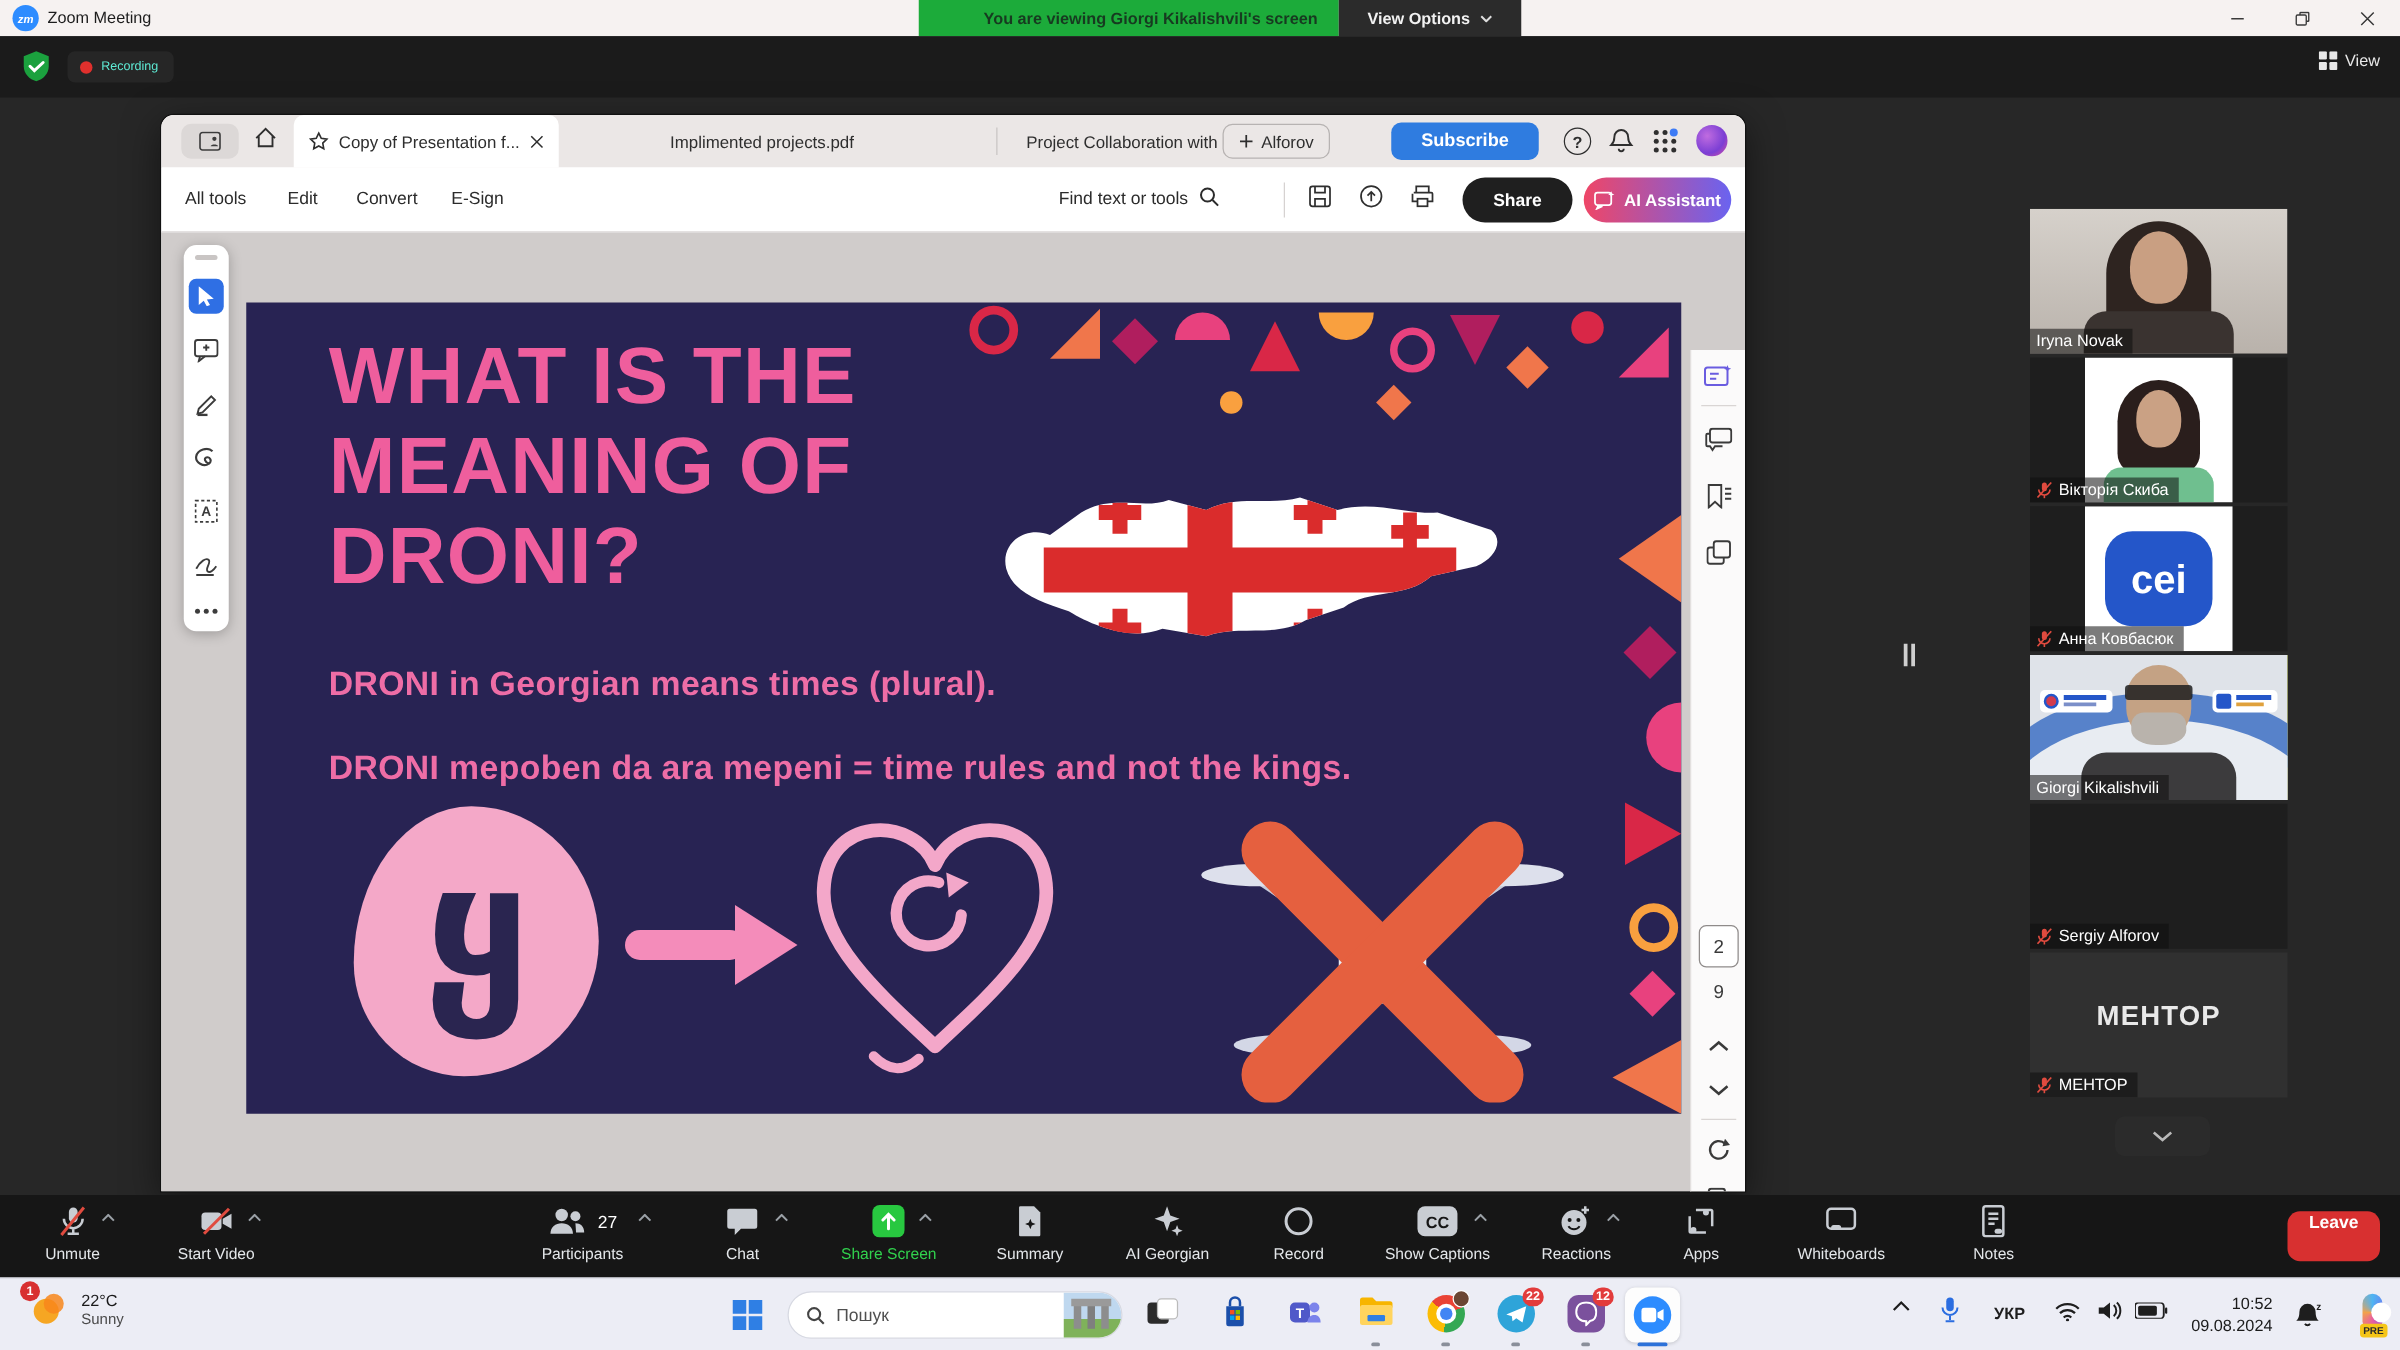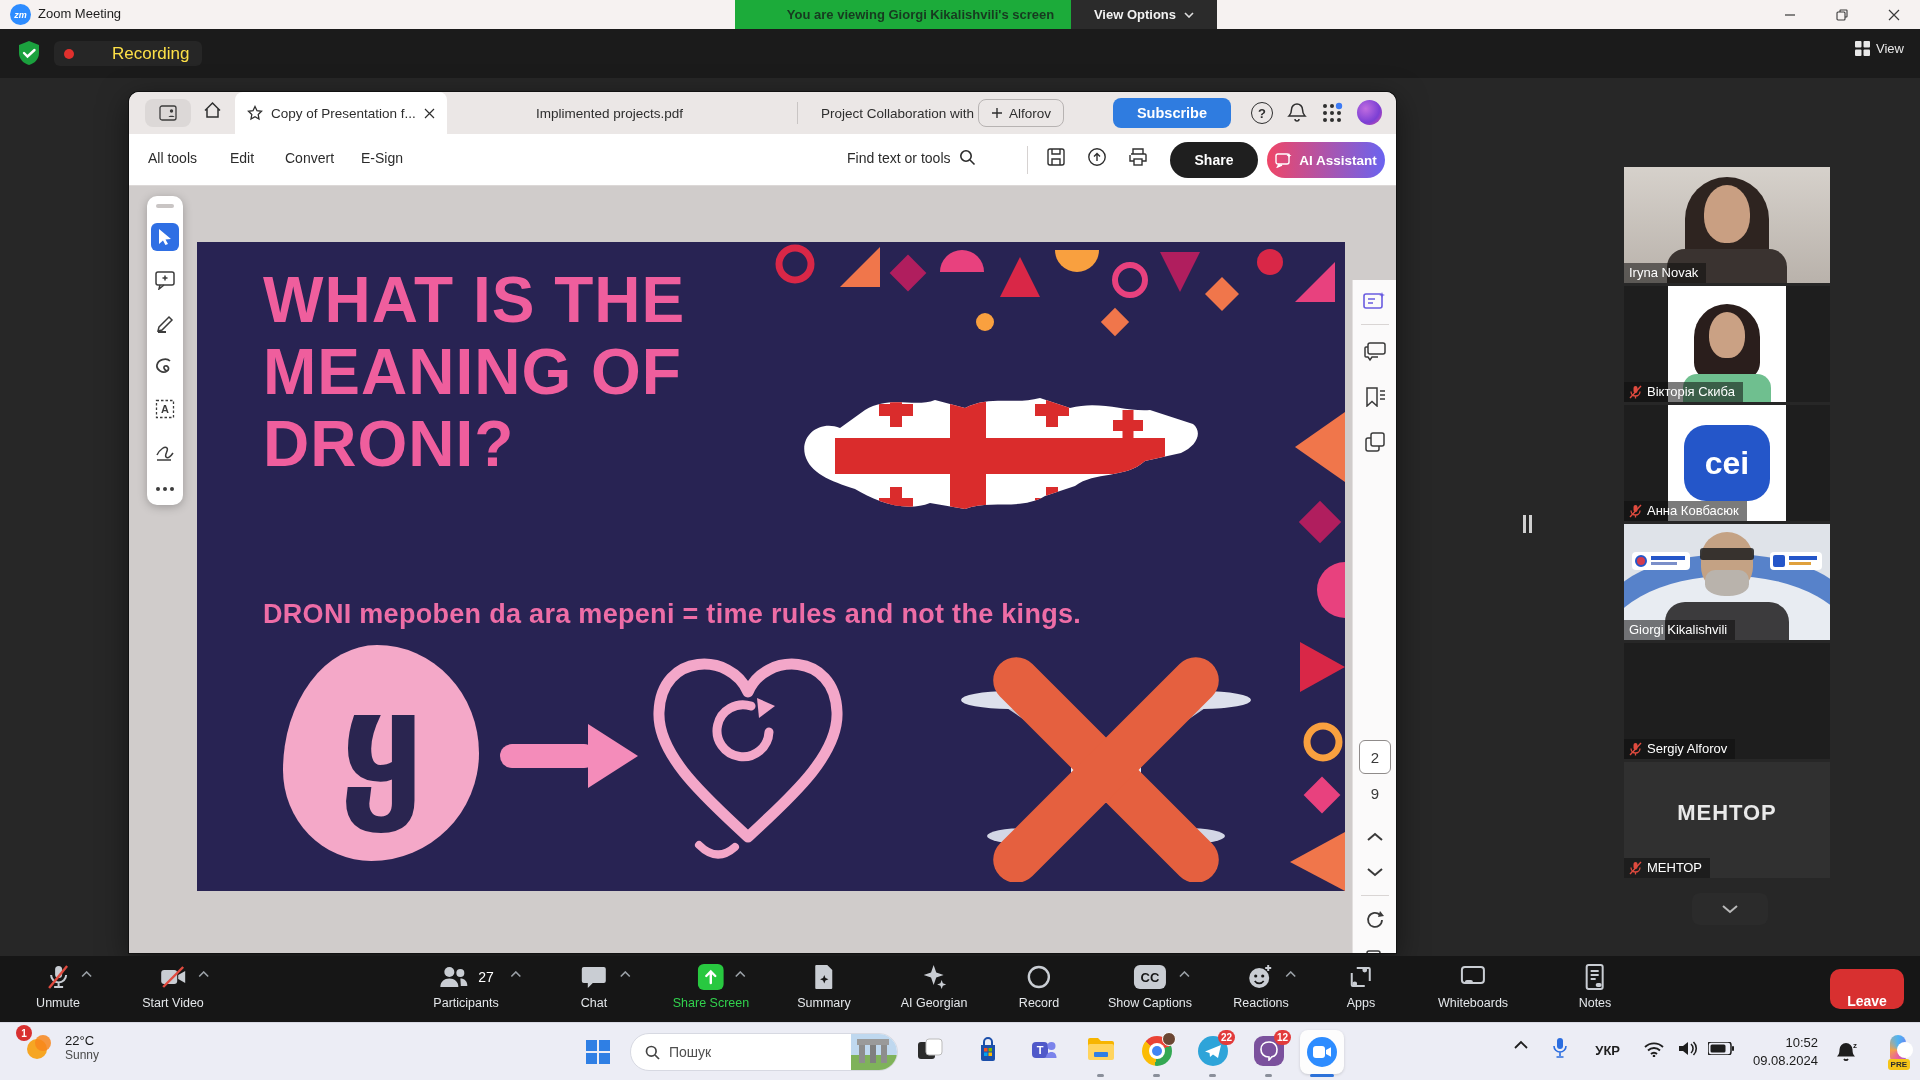--- a/index.html
+++ b/index.html
@@ -21,21 +21,21 @@
   .view-options svg { stroke:#ddd; }
   .wincontrols { position:absolute; right:0; top:0; height:29px; display:flex; }
   .winbtn { width:52px; height:29px; display:flex; align-items:center; justify-content:center; color:#3a3a3a; }
 
   
   #infobar { position:absolute; left:0; top:29px; width:1920px; height:49px; background:#1b1b1b; }
   .shield { position:absolute; left:16px; top:11px; width:26px; height:26px; }
   .rec-pill { position:absolute; left:54px; top:12px; height:25px; padding:0 12px 0 10px; background:#262626;
     border-radius:6px; display:flex; align-items:center; gap:7px; }
   .rec-dot { width:10px; height:10px; border-radius:50%; background:#e0302d; }
-  .rec-label { color:#fde047; font-size:17px;margin-left:31px; }
+  .rec-label { color:#5eead4; font-size:10px; }
   .view-btn { position:absolute; right:16px; top:12px; display:flex; align-items:center; gap:6px;
     color:#e8e8e8; font-size:13px; }
 
   
   #pdfwin { position:absolute; left:129px; top:92px; width:1267px; height:861px; background:#fff;
     border-radius:10px 10px 0 0; overflow:hidden; box-shadow:0 0 0 1px #111, 0 8px 30px rgba(0,0,0,.5); }
   .tabbar { position:absolute; left:0; top:0; width:100%; height:42px; background:#ebe7e6; }
   .pagespanel-btn { position:absolute; left:16px; top:7px; width:46px; height:28px; background:#dcd8d7;
     border-radius:8px; display:flex; align-items:center; justify-content:center; color:#3c3c3c; }
   .home-btn { position:absolute; left:74px; top:9px; color:#2f2f2f; }
@@ -116,21 +116,21 @@
   
   #zbar { position:absolute; left:0; top:956px; width:1920px; height:66px; background:#161616; }
   .titem { position:absolute; top:7px; transform:translateX(-50%); display:flex; flex-direction:column;
     align-items:center; gap:5px; color:#c9cdd3; }
   .ticonrow { height:28px; display:flex; align-items:center; gap:10px; position:relative; }
   .tlabel { font-size:12.5px; color:#e4e7ea; white-space:nowrap; }
   .caret { color:#9aa0a6; }
   .green { color:#31d14d !important; }
   .count { color:#fff; font-size:14px; }
   .leave-btn { position:absolute; left:1830px; top:13px; width:74px; height:40px; background:#d83030; border-radius:10px;
-    color:#fff; font-size:14px; font-weight:bold; display:flex; align-items:flex-end; justify-content:center; }
+    color:#fff; font-size:14px; font-weight:bold; display:flex; align-items:flex-start; justify-content:center; }
 
   
   #taskbar { position:absolute; left:0; top:1022px; width:1920px; height:58px; background:#ecedf5; border-top:1px solid #d9dae4; }
   .weather { position:absolute; left:22px; top:7px; display:flex; align-items:center; gap:9px; }
   .wbadge { position:absolute; left:-6px; top:-5px; width:16px; height:16px; border-radius:50%; background:#d83030;
     color:#fff; font-size:10px; font-weight:bold; display:flex; align-items:center; justify-content:center; }
   .wtemp { font-size:13px; color:#1a1a1a; }
   .wcond { font-size:12px; color:#4a4a4a; }
   .searchpill { position:absolute; left:630px; top:10px; width:268px; height:38px; background:#fff; border:1px solid #d7d9e2;
     border-radius:19px; display:flex; align-items:center; gap:9px; padding-left:14px; overflow:hidden; }
@@ -342,20 +342,21 @@
             <rect x="251" y="33" width="12" height="34"></rect>
           <rect x="84" y="138" width="34" height="12"></rect>
             <rect x="95" y="127" width="12" height="34"></rect>
           <rect x="240" y="138" width="34" height="12"></rect>
             <rect x="251" y="127" width="12" height="34"></rect>
           <rect x="318" y="60" width="30" height="11"></rect>
             <rect x="327.5" y="50" width="11" height="30"></rect>
         </g>
       </svg>
 
+      <div class="slide-body" style="top:290px;">DRONI in Georgian means times (plural).</div>
       <div class="slide-body" style="top:357px;">DRONI mepoben da ara mepeni = time rules and not the kings.</div>
 
       <div class="blob">
         <span>ყ</span>
       </div>
 
       <svg class="abs" style="left:303px; top:478px;" width="140" height="72" viewBox="0 0 140 72">
         <rect x="0" y="24" width="96" height="24" rx="12" fill="#f48cba"></rect>
         <polygon points="88,4 138,36 88,68" fill="#f48cba"></polygon>
       </svg>

